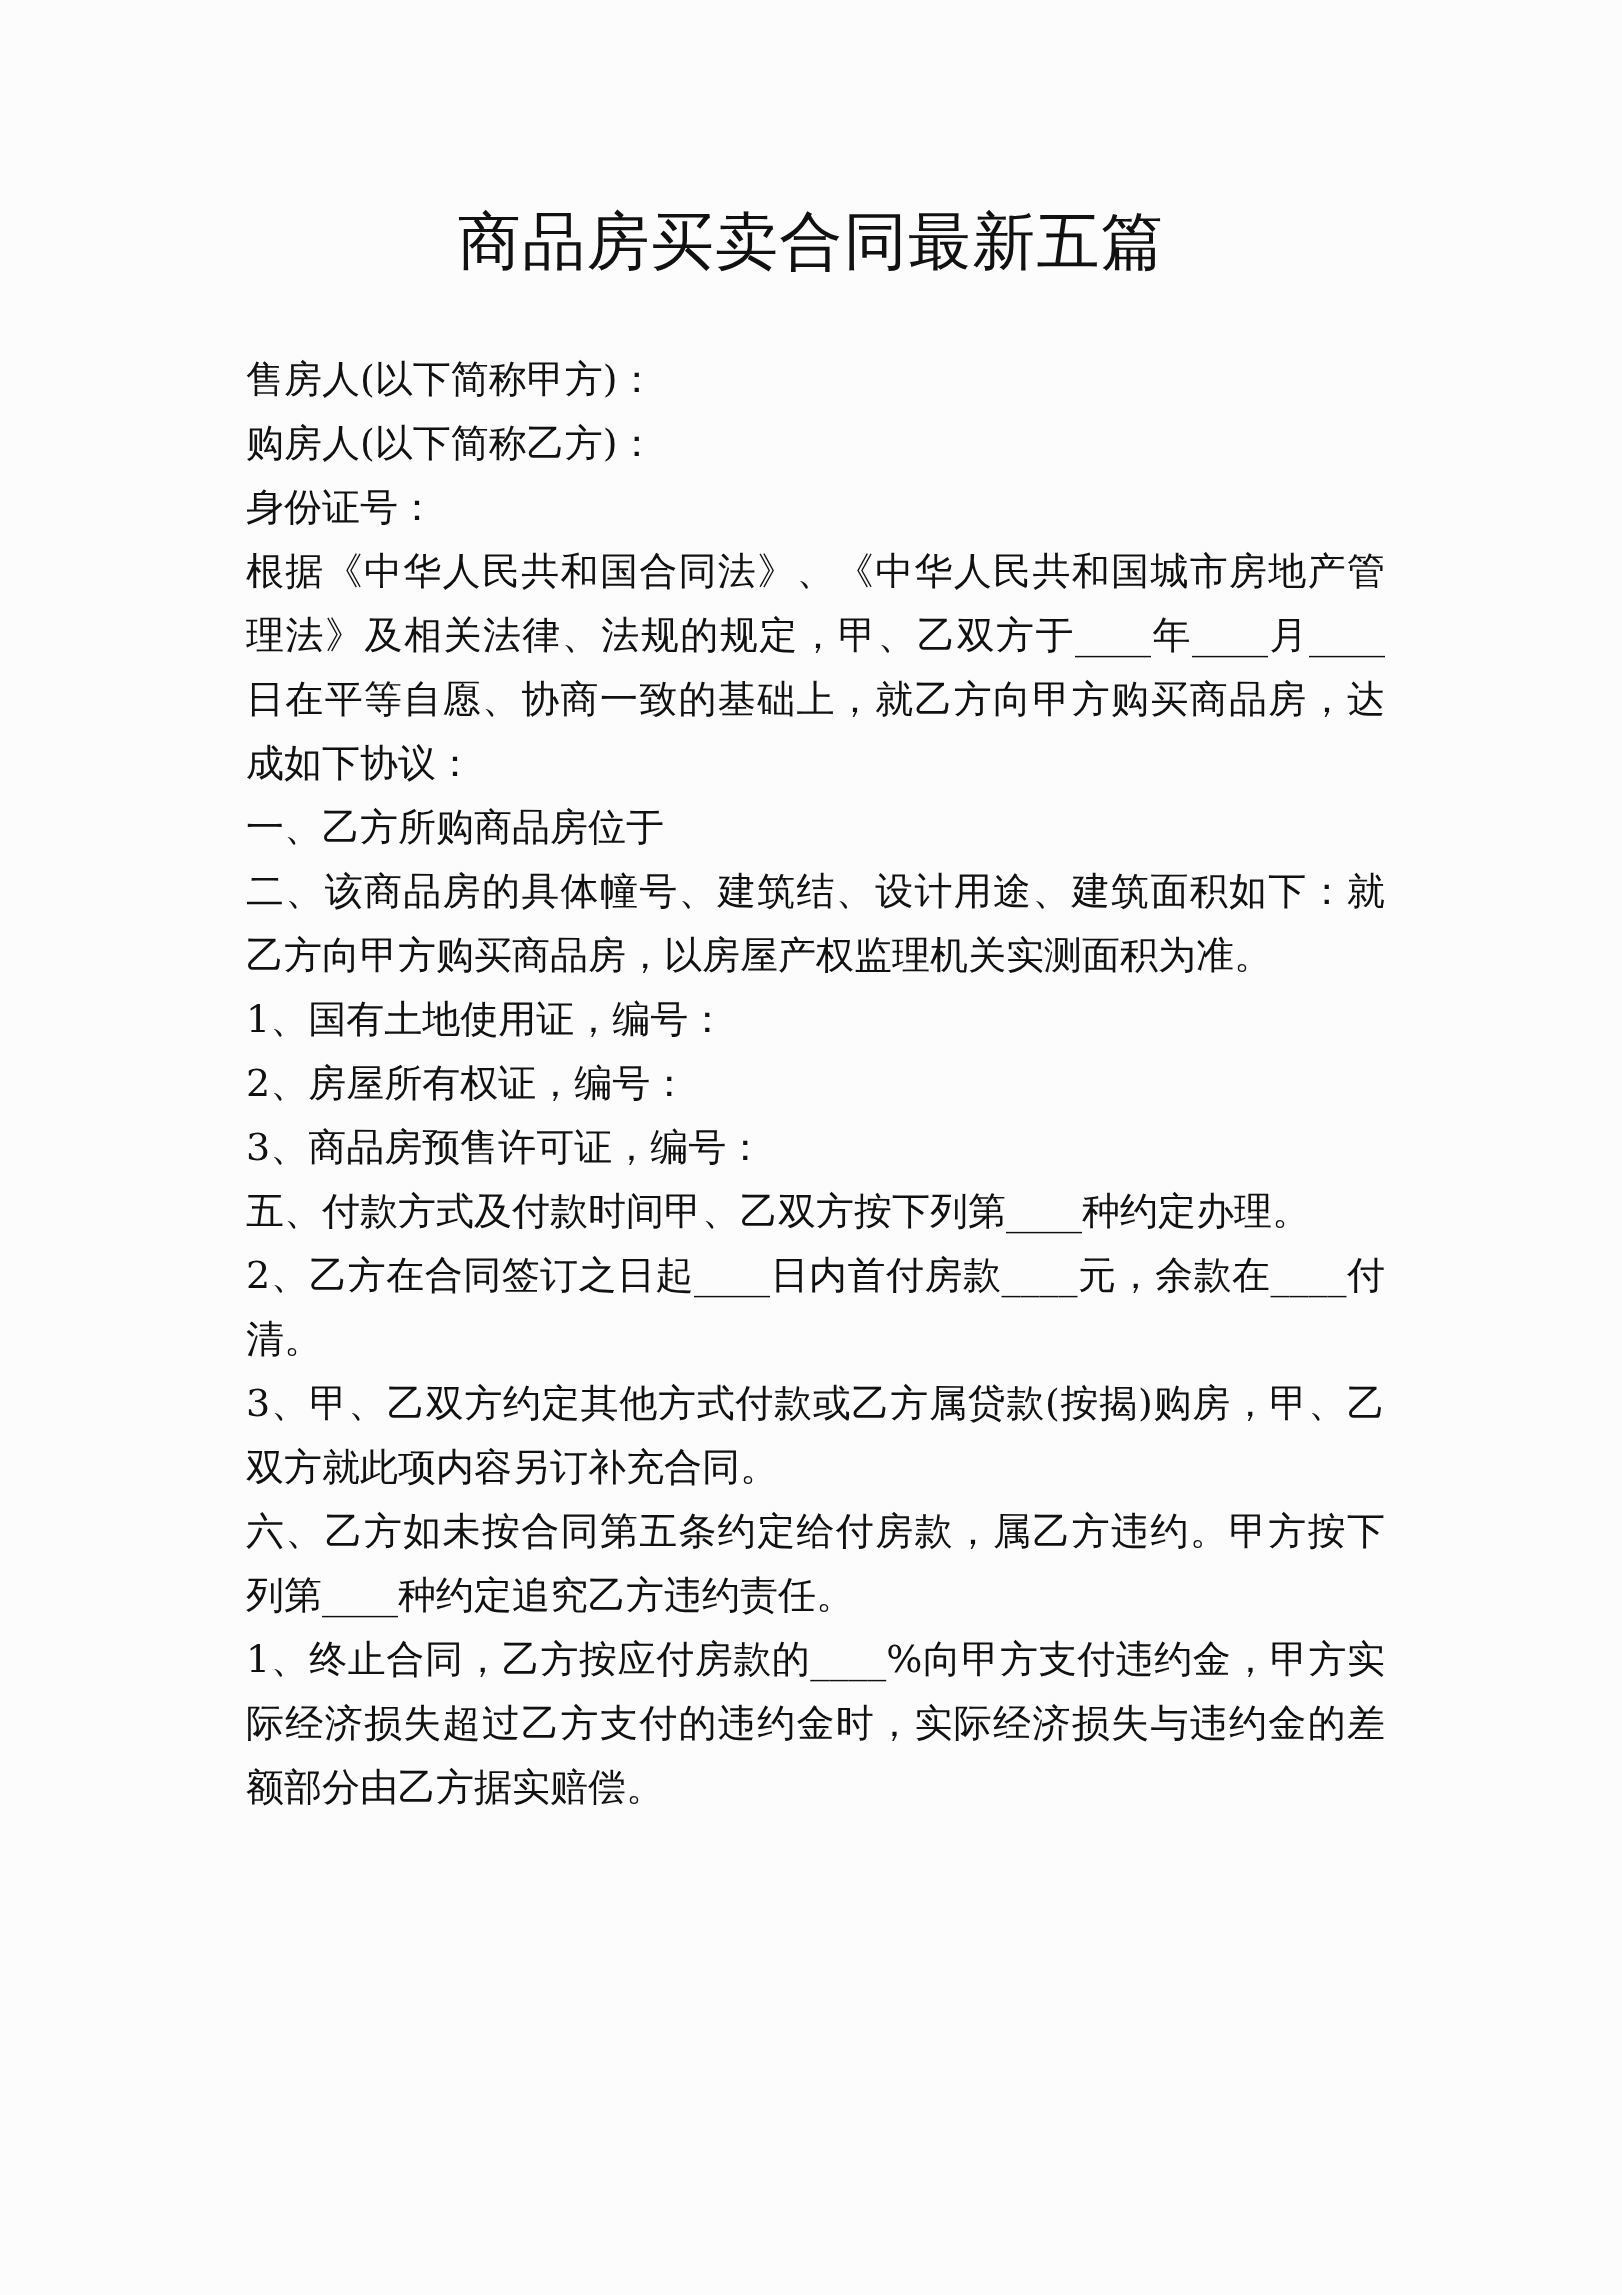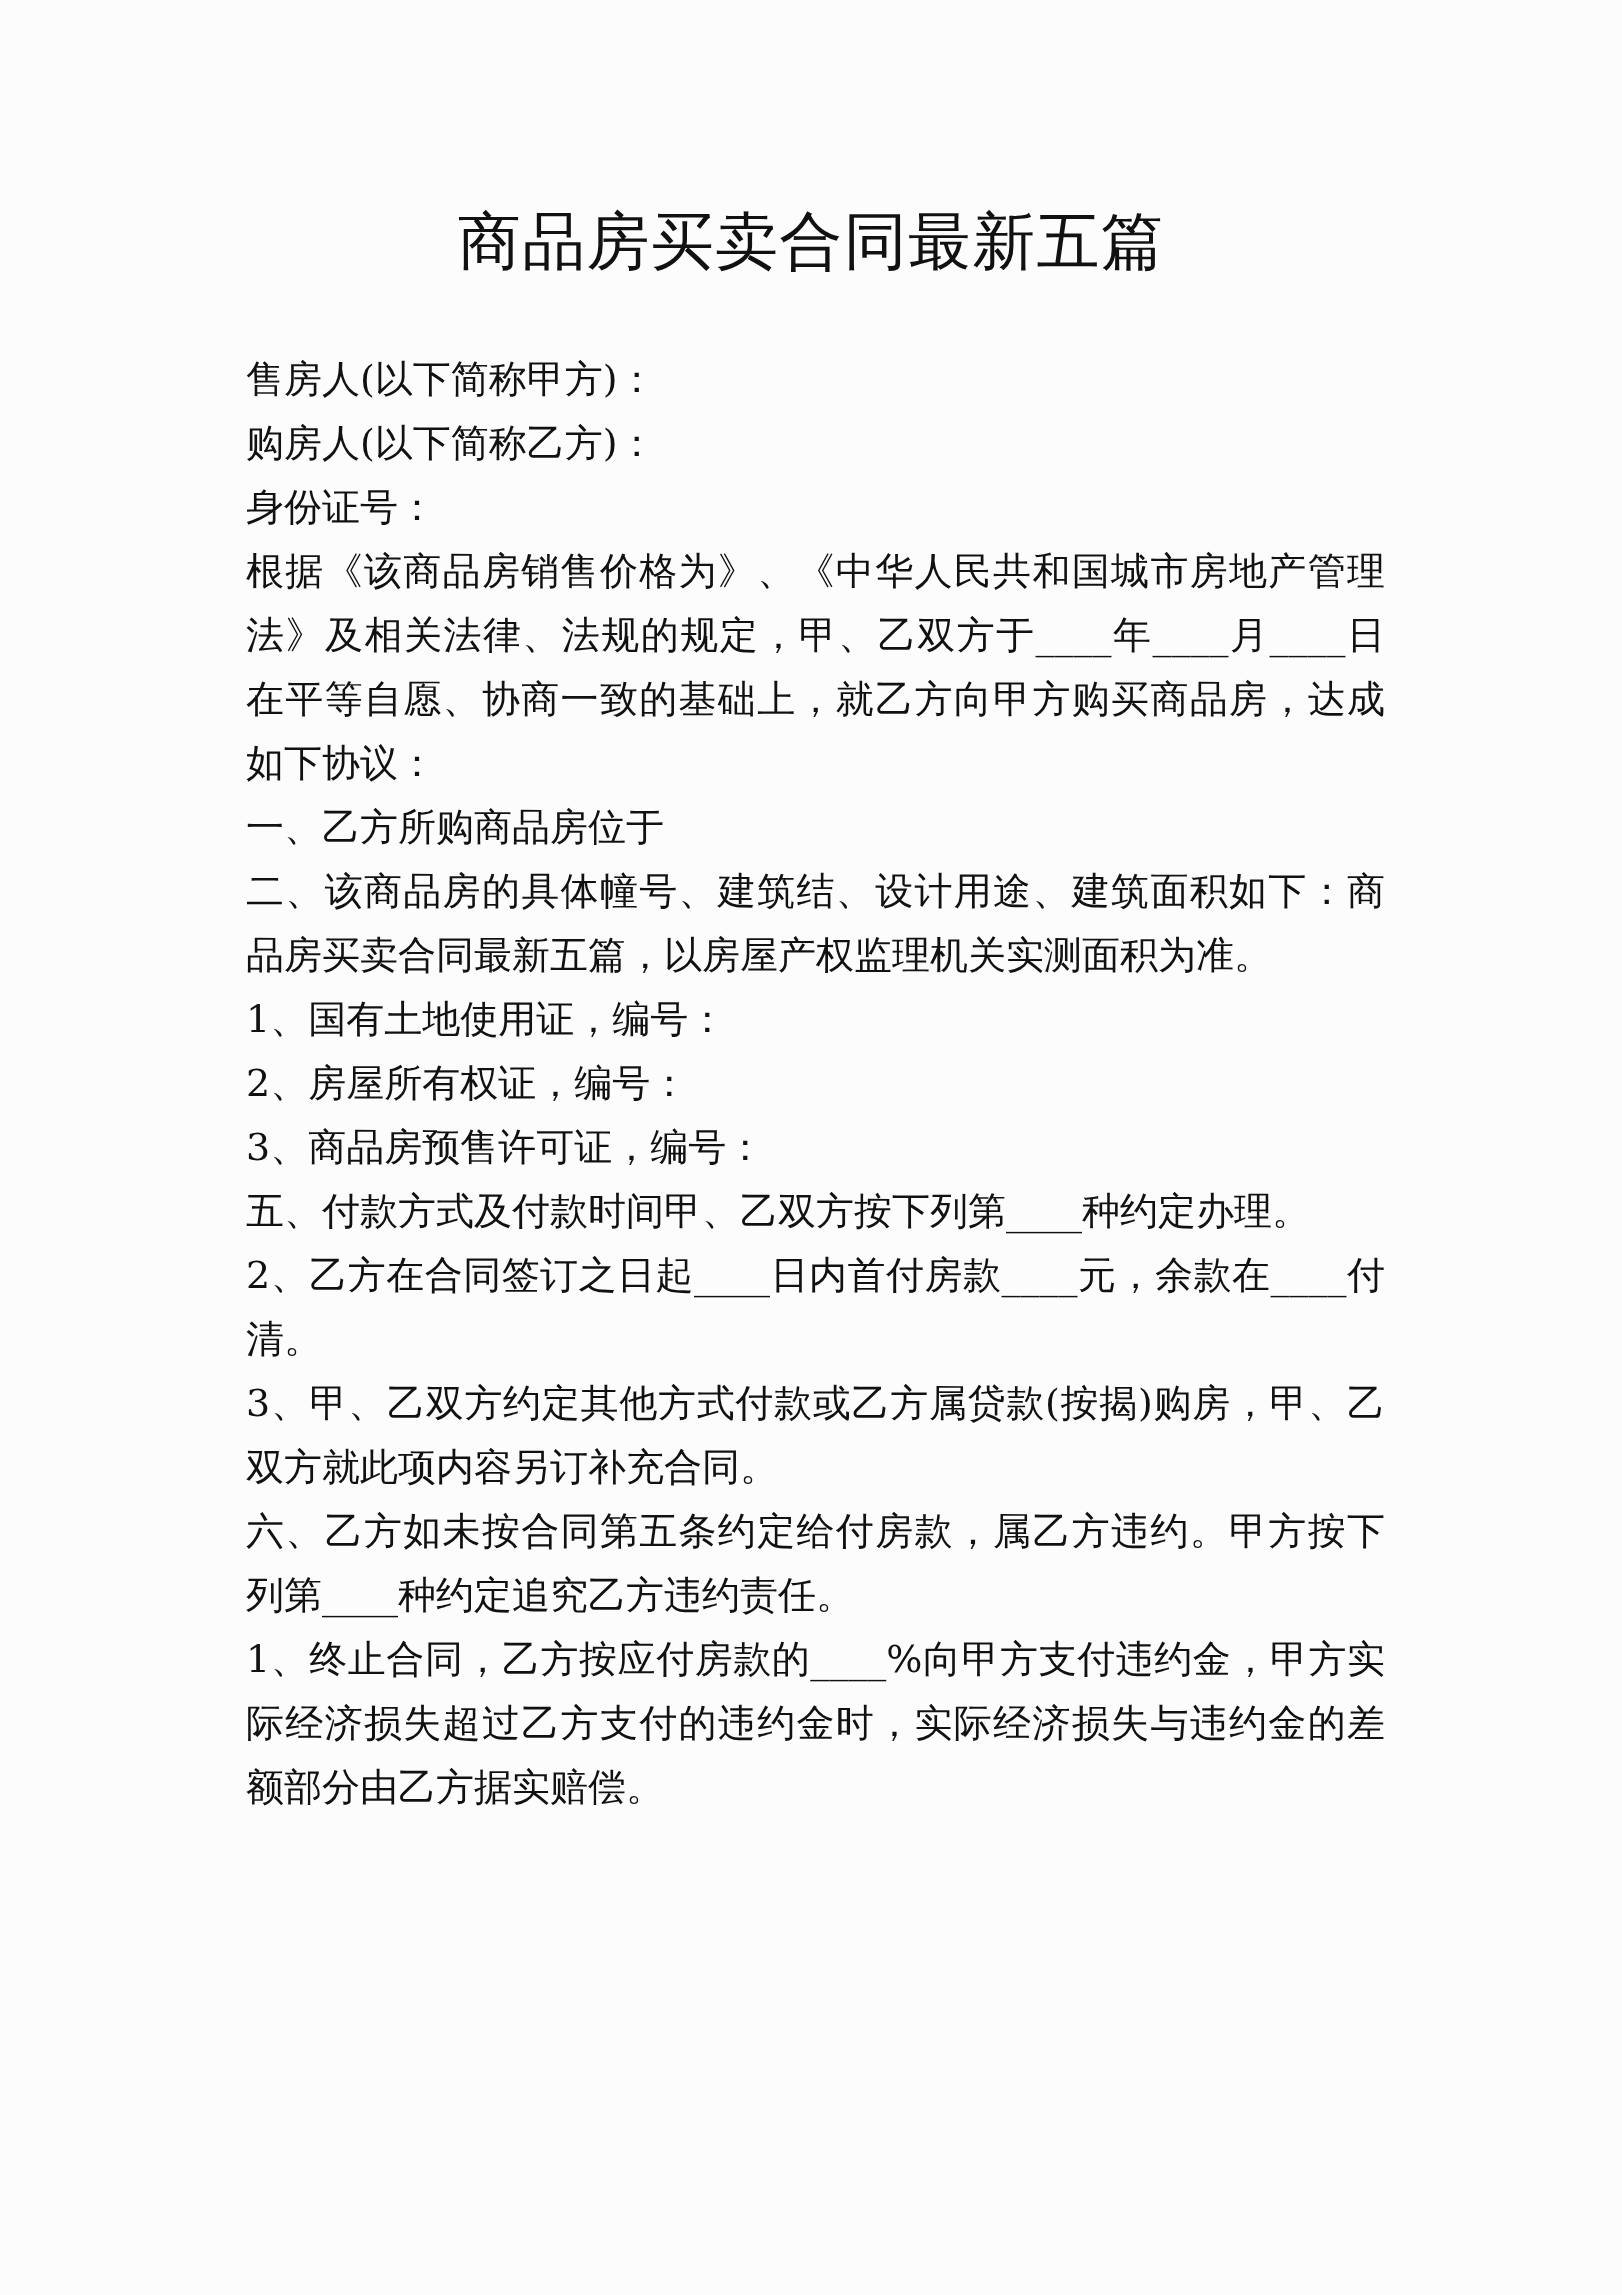--- a/index.html
+++ b/index.html
@@ -52,23 +52,23 @@
 </head>
 <body>
 
 <div class="page">
   <h1 class="title">商品房买卖合同最新五篇</h1>
 
   <div class="body">
     <p class="para">售房人(以下简称甲方)：</p>
     <p class="para">购房人(以下简称乙方)：</p>
     <p class="para">身份证号：</p>
-    <p class="para">根据《该商品房销售价格为》、《中华人民共和国城市房地产管理法》及相关法律、法规的规定，甲、乙双方于____年____月____日在平等自愿、协商一致的基础上，就乙方向甲方购买商品房，达成如下协议：</p>
+    <p class="para">根据《中华人民共和国合同法》、《中华人民共和国城市房地产管理法》及相关法律、法规的规定，甲、乙双方于____年____月____日在平等自愿、协商一致的基础上，就乙方向甲方购买商品房，达成如下协议：</p>
     <p class="para">一、乙方所购商品房位于</p>
-    <p class="para">二、该商品房的具体幢号、建筑结、设计用途、建筑面积如下：商品房买卖合同最新五篇，以房屋产权监理机关实测面积为准。</p>
+    <p class="para">二、该商品房的具体幢号、建筑结、设计用途、建筑面积如下：就乙方向甲方购买商品房，以房屋产权监理机关实测面积为准。</p>
     <p class="para">1、国有土地使用证，编号：</p>
     <p class="para">2、房屋所有权证，编号：</p>
     <p class="para">3、商品房预售许可证，编号：</p>
     <p class="para">五、付款方式及付款时间甲、乙双方按下列第____种约定办理。</p>
     <p class="para">2、乙方在合同签订之日起____日内首付房款____元，余款在____付清。</p>
     <p class="para">3、甲、乙双方约定其他方式付款或乙方属贷款(按揭)购房，甲、乙双方就此项内容另订补充合同。</p>
     <p class="para">六、乙方如未按合同第五条约定给付房款，属乙方违约。甲方按下列第____种约定追究乙方违约责任。</p>
     <p class="para">1、终止合同，乙方按应付房款的____%向甲方支付违约金，甲方实际经济损失超过乙方支付的违约金时，实际经济损失与违约金的差额部分由乙方据实赔偿。</p>
   </div>
 </div>

